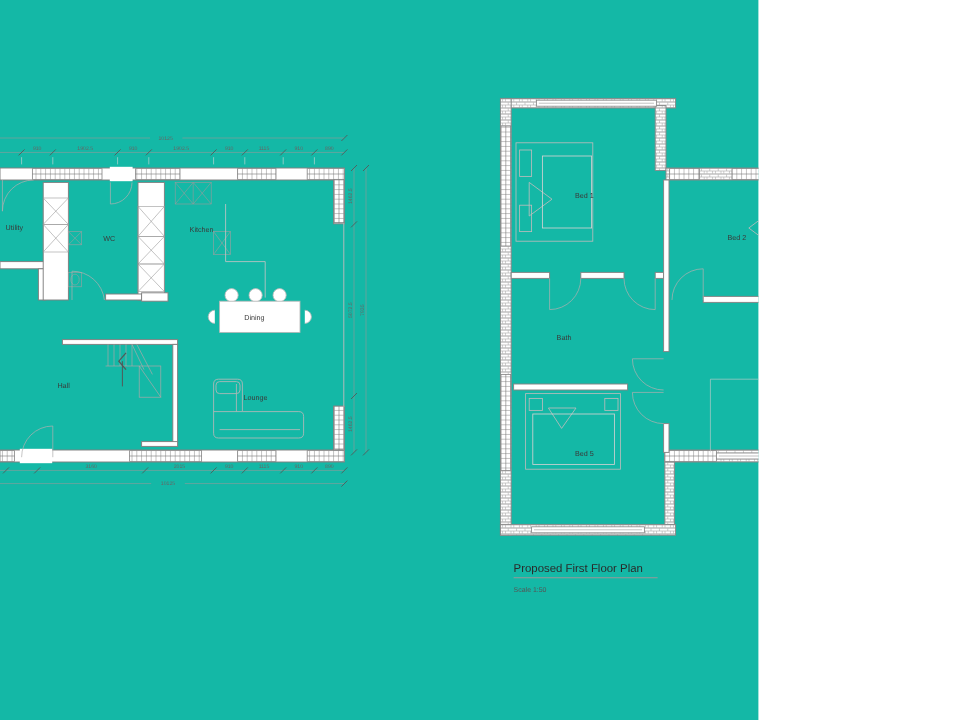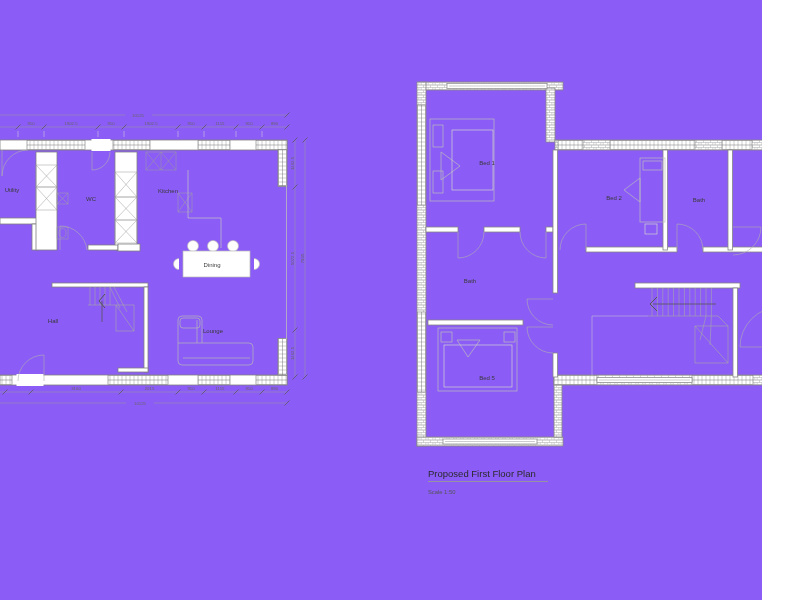--- a/index.html
+++ b/index.html
@@ -1,16 +1,16 @@
 <!DOCTYPE html>
 <html><head>
 <meta charset="utf-8">
 <style>
   html,body{margin:0;padding:0;background:#fff;}
-  .canvas{position:relative;width:762px;height:600px;background:#8b5cf6;overflow:hidden;
+  .canvas{position:relative;width:632px;height:600px;background:#14b8a6;overflow:hidden;
           font-family:"Liberation Sans", sans-serif;}
   svg{display:block;}
   text{font-family:"Liberation Sans", sans-serif;}
   .room-label{font-size:6px;fill:#3a3a3a;}
   .dim-label{font-size:4.3px;fill:#666;}
   .title-label{font-size:9.5px;fill:#2a2a2a;}
   .scale-label{font-size:5.8px;fill:#555;}
 </style>
 </head>
 <body>

